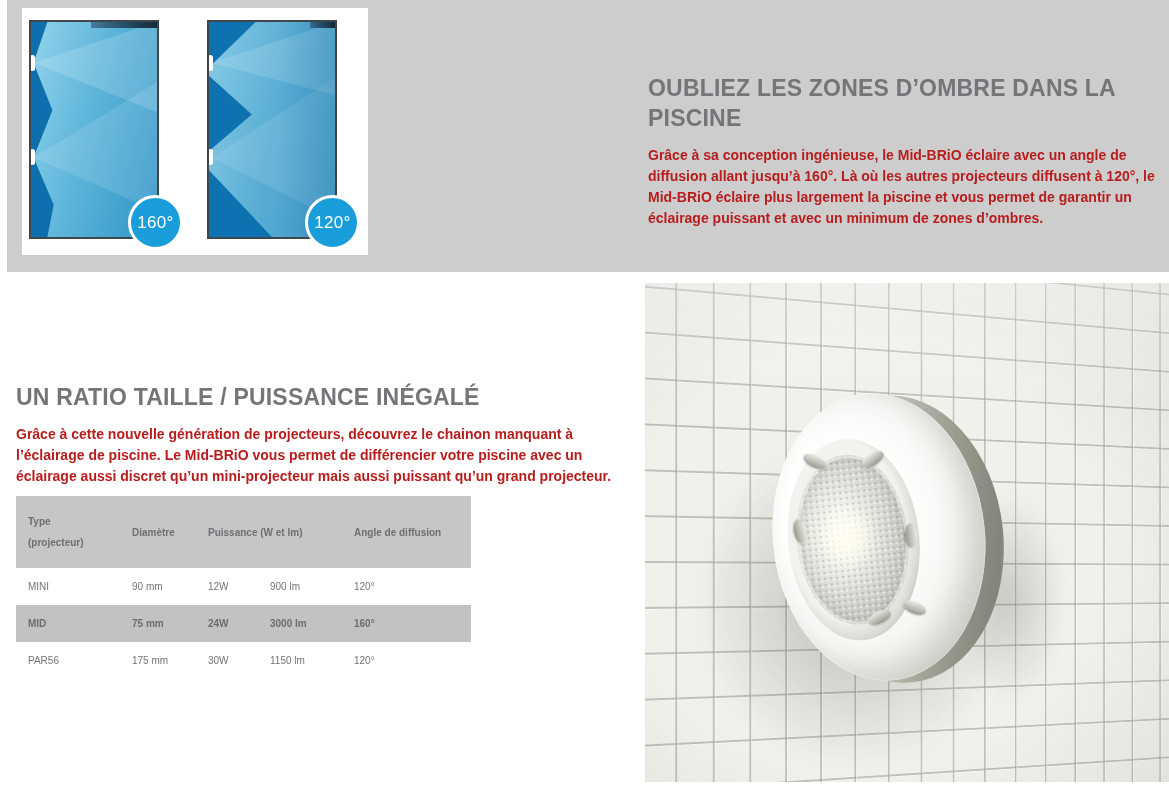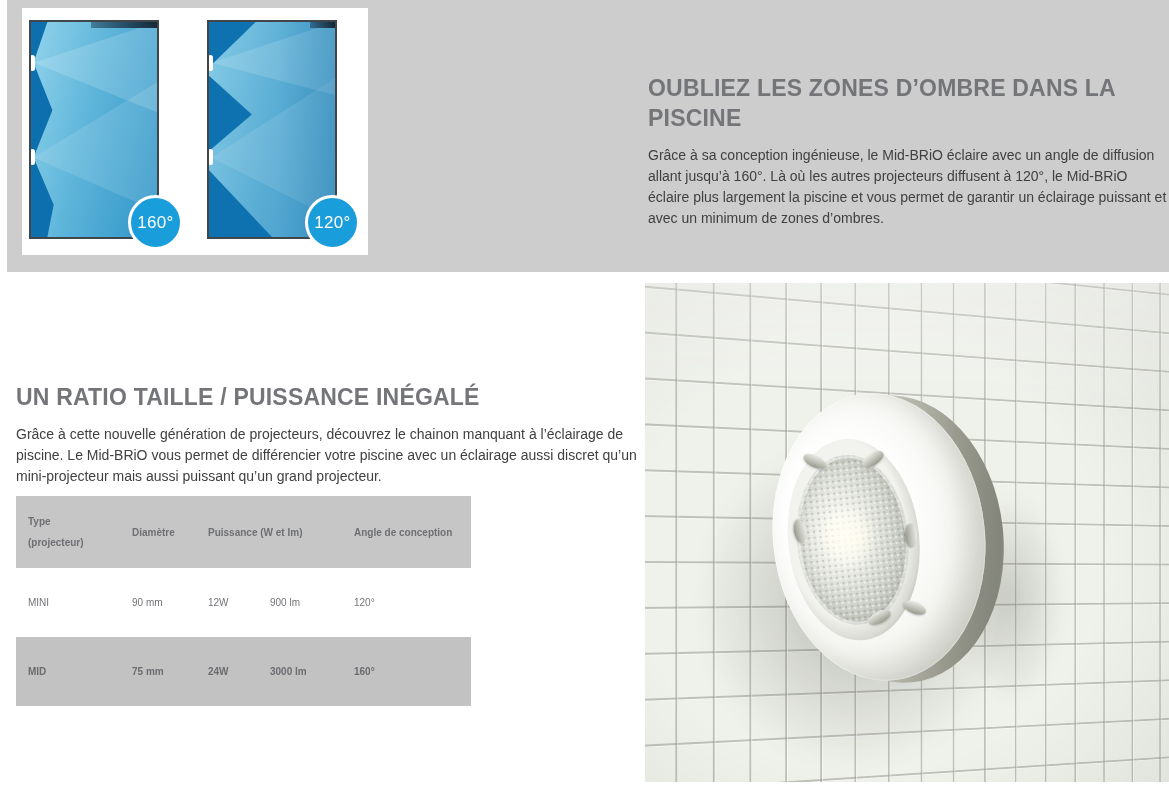--- a/index.html
+++ b/index.html
@@ -35,31 +35,31 @@
   .badge{
     position:absolute;width:49px;height:49px;border-radius:50%;
     background:#1a9edb;border:3px solid #ffffff;
     color:#ffffff;font-size:17px;letter-spacing:.3px;
     display:flex;align-items:center;justify-content:center;
   }
   .badge1{left:106px;top:187px;}
   .badge2{left:283px;top:187px;}
   
   .sec h1{margin:0;font-size:23px;line-height:30px;font-weight:700;color:#747578;letter-spacing:.2px;}
-  .sec p{margin:12px 0 0;font-size:14px;line-height:21px;color:#404040;}
+  .sec p{margin:12px 0 0;font-size:14px;line-height:21px;color:#b91c1c;font-weight:bold;}
   .sec1{position:absolute;left:641px;top:73px;width:520px;}
   .sec2{position:absolute;left:16px;top:382px;width:628px;}
   
   table.spec{margin-top:9px;border-collapse:collapse;table-layout:fixed;width:455px;font-size:10px;}
   table.spec th{
     background:#c6c6c7;color:#6e6f72;font-weight:700;text-align:left;
     padding:15px 12px;line-height:21px;vertical-align:middle;
   }
   table.spec th .l2{display:block;}
-  table.spec td{padding:24px 12px;line-height:21px;color:#737478;vertical-align:middle;}
+  table.spec td{padding:8px 12px;line-height:21px;color:#737478;vertical-align:middle;}
   table.spec tr.hl td{background:#c2c2c3;font-weight:700;color:#6b6c6f;}
   
   .photo{position:absolute;left:645px;top:283px;width:524px;height:499px;overflow:hidden;background:#eef0ea;}
   .tiles{
     position:absolute;left:-8px;top:-90px;width:900px;height:700px;
     background-color:#eff1eb;
     background-image:
       linear-gradient(to right, rgba(150,152,144,.55) 0 2px, rgba(255,255,255,.55) 2px 3px, transparent 3px),
       linear-gradient(to bottom, rgba(150,152,144,.55) 0 2px, rgba(255,255,255,.45) 2px 3px, transparent 3px);
     background-size:40px 46px;
@@ -183,37 +183,44 @@
           <col style="width:129px">
       </colgroup>
       <thead>
         <tr>
           <th>
             <span>Type</span>
             <span class="l2">(projecteur)</span>
           </th>
           <th>Diamètre</th>
           <th colspan="2">Puissance (W et lm)</th>
-          <th>Angle de conception</th>
+          <th>Angle de diffusion</th>
         </tr>
       </thead>
       <tbody>
         <tr>
           <td>MINI</td>
           <td>90 mm</td>
           <td>12W</td>
           <td>900 lm</td>
           <td>120°</td>
         </tr>
         <tr class="hl">
           <td>MID</td>
           <td>75 mm</td>
           <td>24W</td>
           <td>3000 lm</td>
           <td>160°</td>
+        </tr>
+        <tr>
+          <td>PAR56</td>
+          <td>175 mm</td>
+          <td>30W</td>
+          <td>1150 lm</td>
+          <td>120°</td>
         </tr>
       </tbody>
     </table>
   </div>
 
   <div class="photo">
     <div class="tiles"></div>
     <div class="photo-shade"></div>
     <div class="fx-shadow"></div>
     <div class="fx-shadow2"></div>

